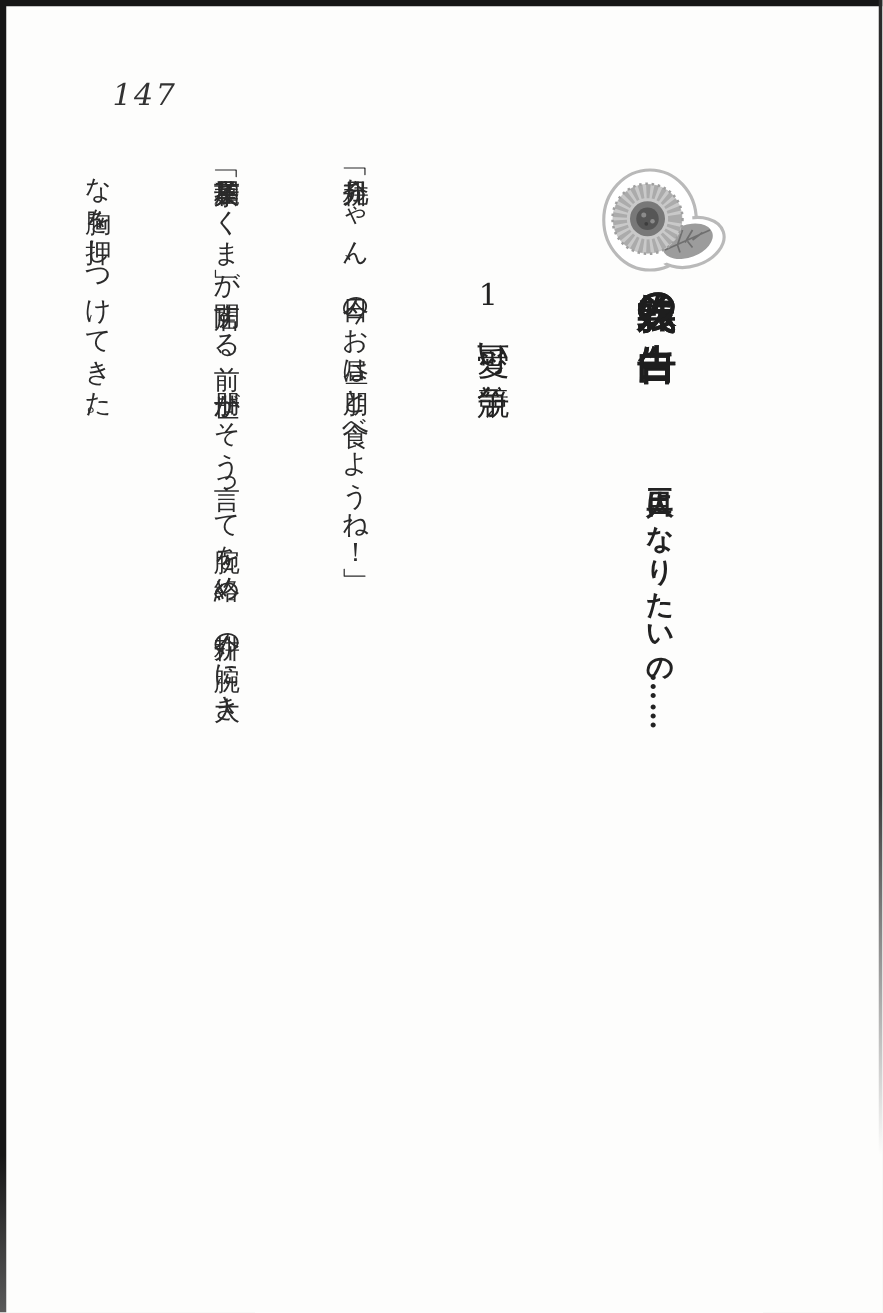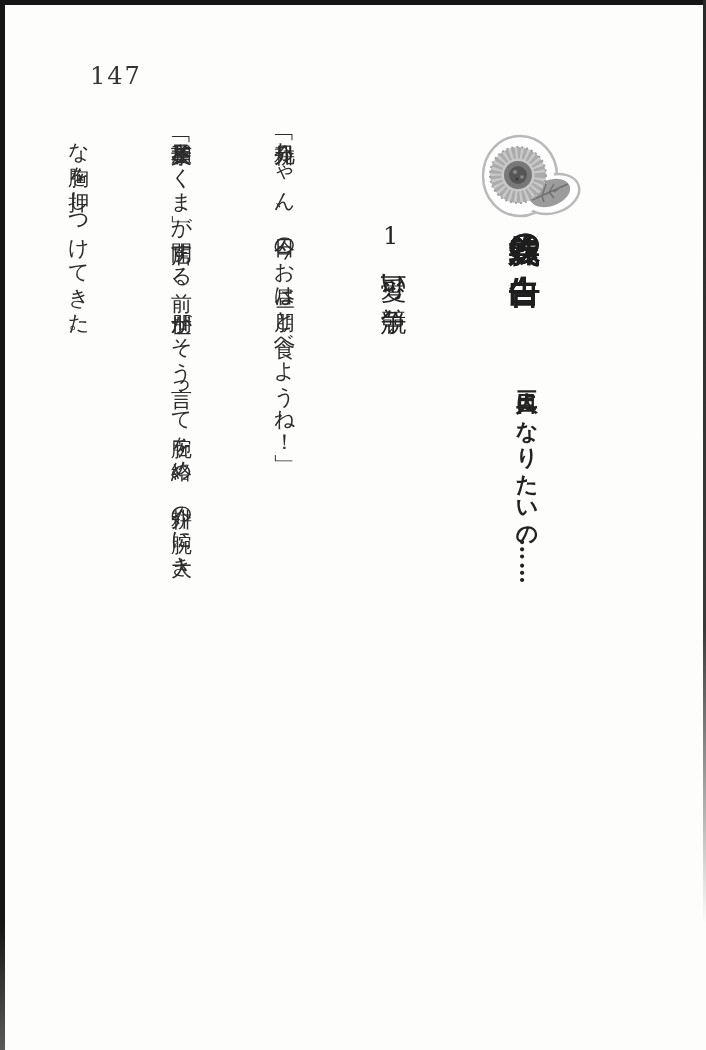--- a/index.html
+++ b/index.html
@@ -21,21 +21,21 @@
   .edge-right{top:0;right:0;width:3px;height:1050px;background:linear-gradient(#2a2a2a 0%,#3a3a3a 60%,rgba(60,60,60,0) 88%);}
 
   .vert{
     writing-mode:vertical-rl;
     text-orientation:mixed;
     white-space:pre-wrap;
   }
 
   .page-number{
     position:absolute;left:90px;top:62px;
-    font-size:24px;letter-spacing:2px;color:#333;
+    font-style:italic;font-size:24px;letter-spacing:2px;color:#333;
   }
 
   .ornament{position:absolute;left:480px;top:134px;width:106px;height:96px;}
 
   .chapter-title{
     position:absolute;left:504px;top:210px;height:175px;
     font-size:31px;font-weight:bold;letter-spacing:1.5px;color:#1e1e1e;
     text-shadow:0 0 .4px #1e1e1e;
   }
   .chapter-subtitle{

